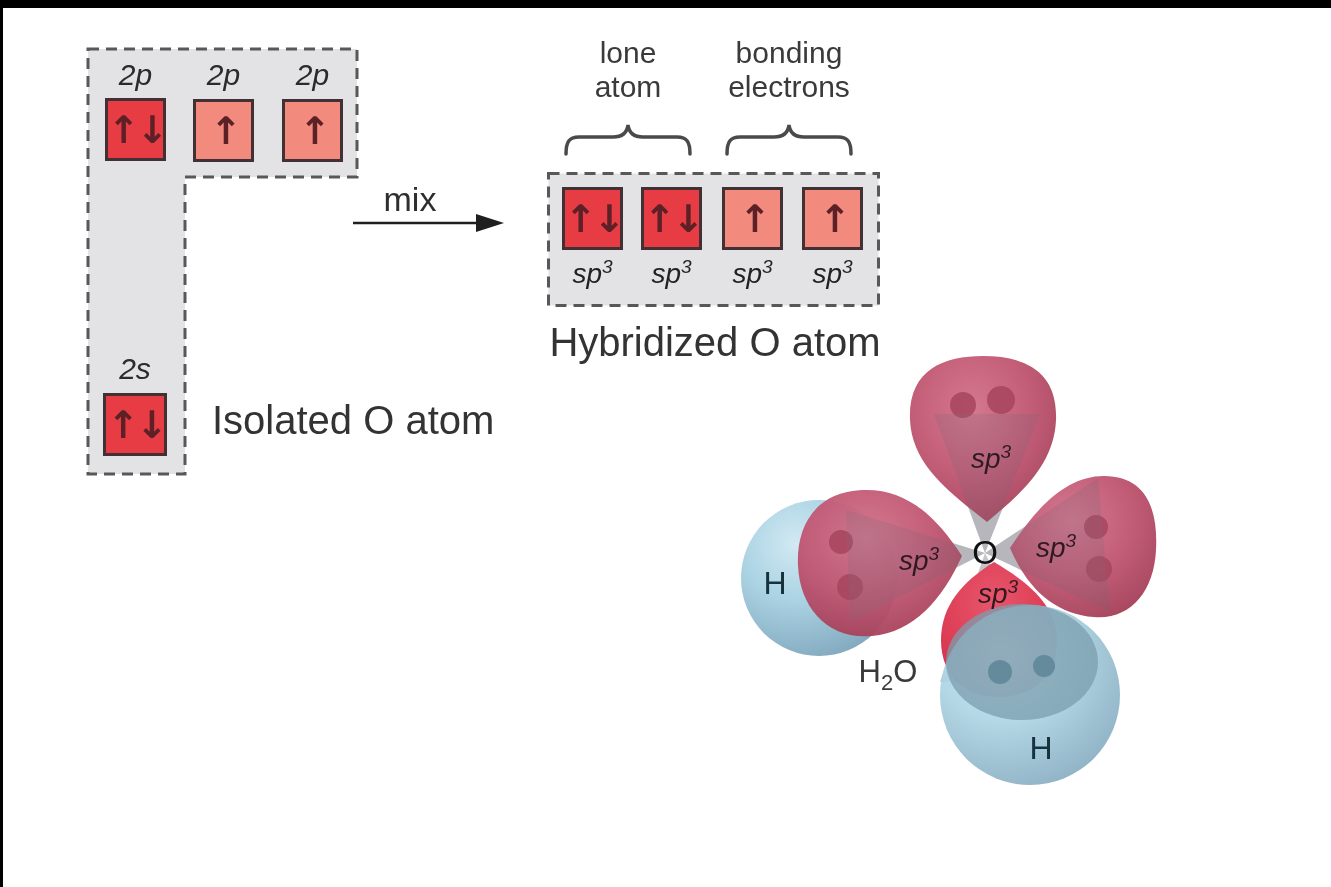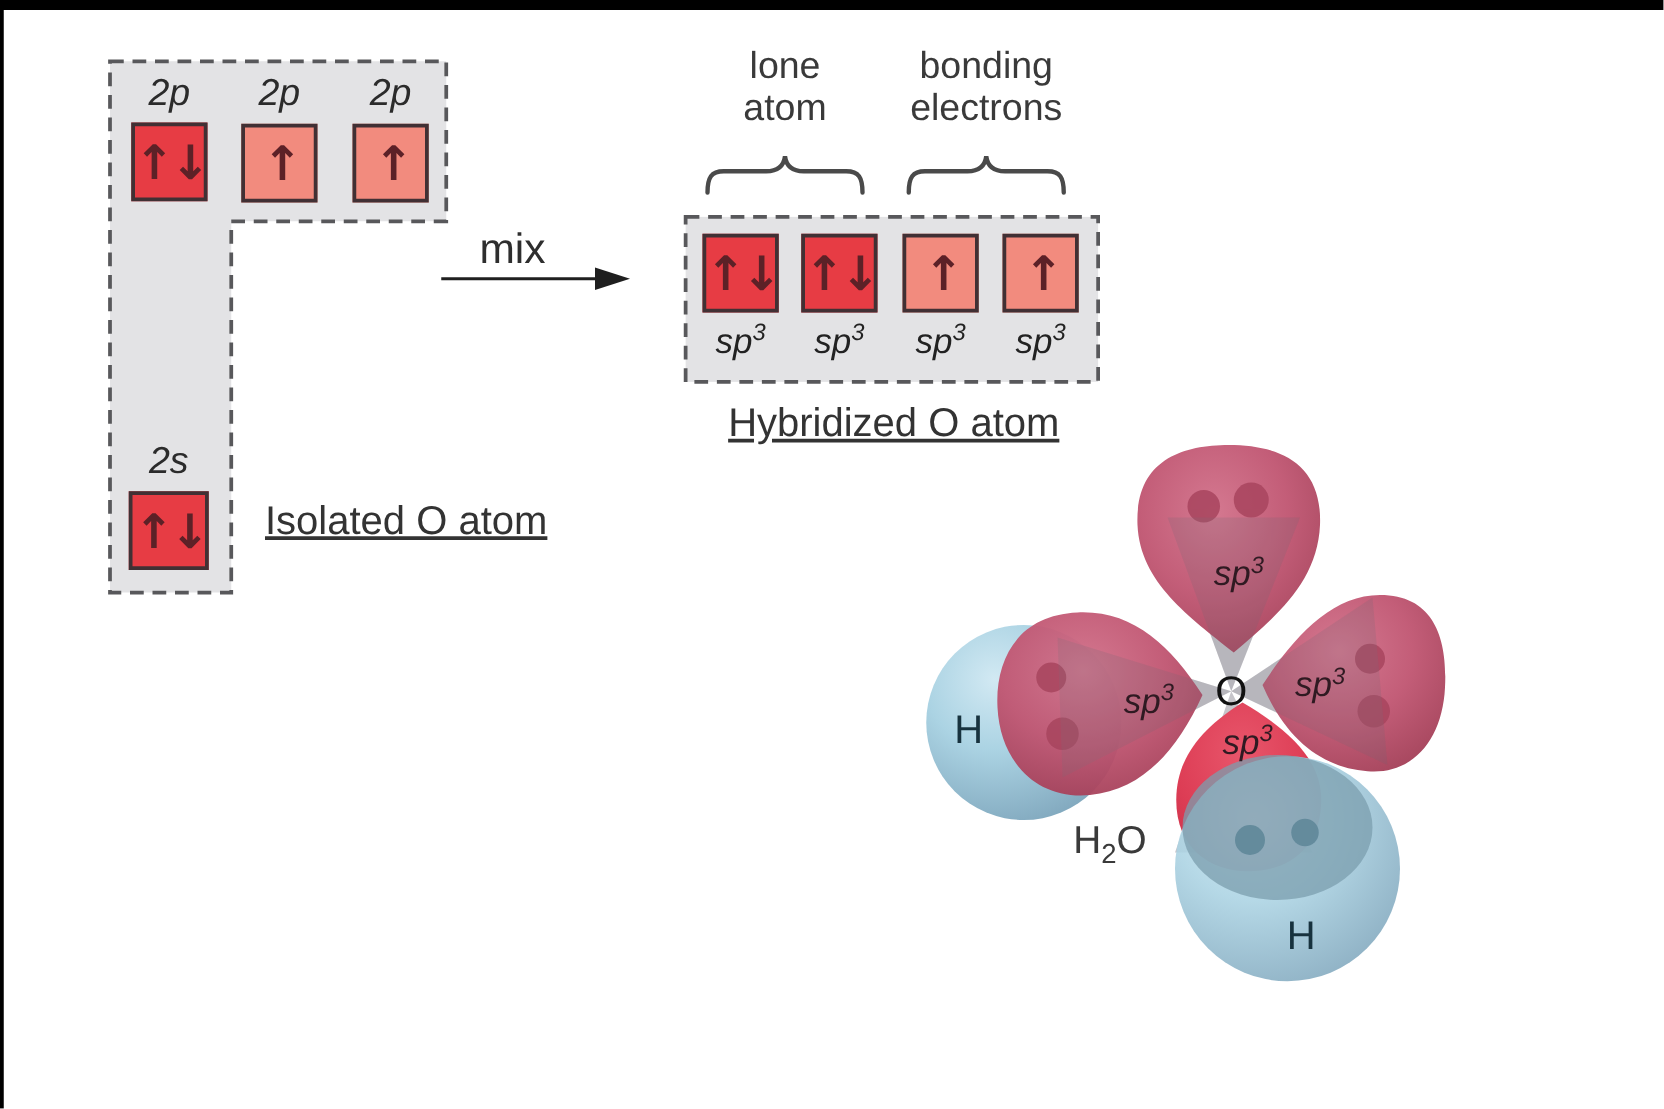--- a/index.html
+++ b/index.html
@@ -24,21 +24,21 @@
   }
   .orb-label{
     position:absolute;width:61px;text-align:center;font-style:italic;
     font-size:30px;color:#2b2b2b;
   }
   .sp-label{
     position:absolute;width:61px;text-align:center;font-style:italic;
     font-size:28px;color:#222;
   }
   .sp-label sup{font-size:19px;}
-  .caption{position:absolute;font-size:32px;color:#333;text-decoration:underline;}
+  .caption{position:absolute;font-size:40px;color:#333;}
   .glabel{
     position:absolute;text-align:center;font-size:30px;line-height:34px;color:#3a3a3a;
   }
   .glabel span{display:block;}
   #mix-label{position:absolute;left:370px;top:180px;width:80px;text-align:center;font-size:34px;color:#2e2e2e;}
   svg{position:absolute;display:block;}
 </style>
 </head>
 <body>
 

